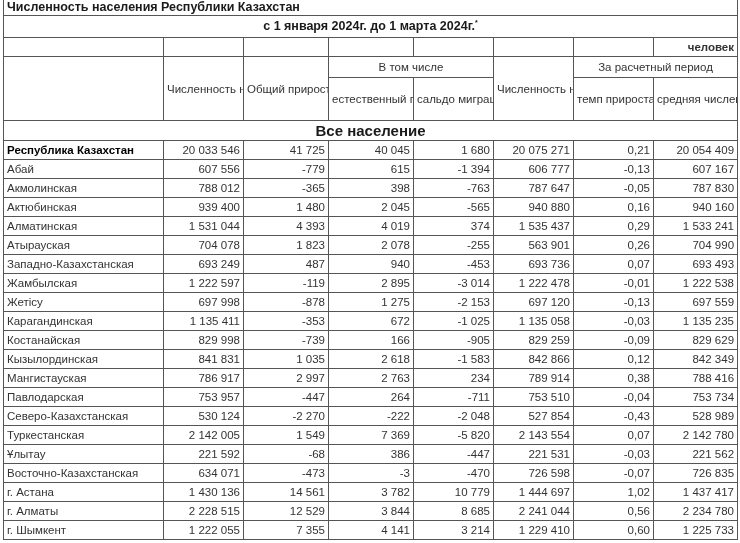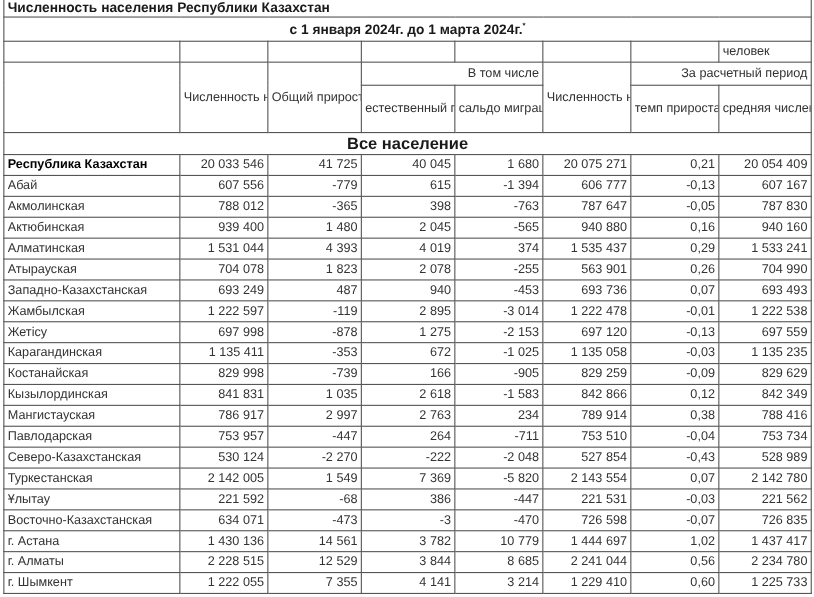--- a/index.html
+++ b/index.html
@@ -4,22 +4,22 @@
 <style>
   html, body { margin: 0; padding: 0; background: #ffffff; }
   body { width: 740px; height: 543px; overflow: hidden; font-family: "Liberation Sans", sans-serif; color: #1a1a1a; }
   table.sheet { border-collapse: collapse; position: absolute; left: 3px; top: -2px; width: 734px; table-layout: fixed; }
   table.sheet td { border: 1px solid #555; padding: 0 3px; font-size: 11.5px; white-space: nowrap; overflow: hidden; }
   col.c0 { width: 160px; } col.c1 { width: 80px; } col.c2 { width: 85px; } col.c3 { width: 85px; }
   col.c4 { width: 80px; } col.c5 { width: 80px; } col.c6 { width: 80px; } col.c7 { width: 84px; }
   tr.title td { height: 16px; text-align: left; font-weight: bold; font-size: 12.5px; }
   tr.subtitle td { height: 21px; text-align: center; font-weight: bold; font-size: 12.5px; }
   tr.units td { height: 18px; }
-  td.unit-cell { text-align: left; font-size: 11px; color: #333; }
-  tr.hdr1 td { height: 20px; text-align: right; }
+  td.unit-cell { text-align: right; font-size: 11px; color: #333; font-weight: bold; }
+  tr.hdr1 td { height: 20px; }
   tr.hdr2 td { height: 42px; }
   td.hd { text-align: center; white-space: normal; line-height: 14px; color: #333; font-size: 11px; }
   tr.section td { height: 19px; text-align: center; font-weight: bold; font-size: 15px; }
   tr.row td { height: 18px; text-align: right; color: #333; }
   tr.row td.name { text-align: left; margin-top: 38px; }
   tr.row.total td.name { font-weight: bold; color: #000; }
   sup { font-size: 7px; }
 </style>
 </head>
 <body>

